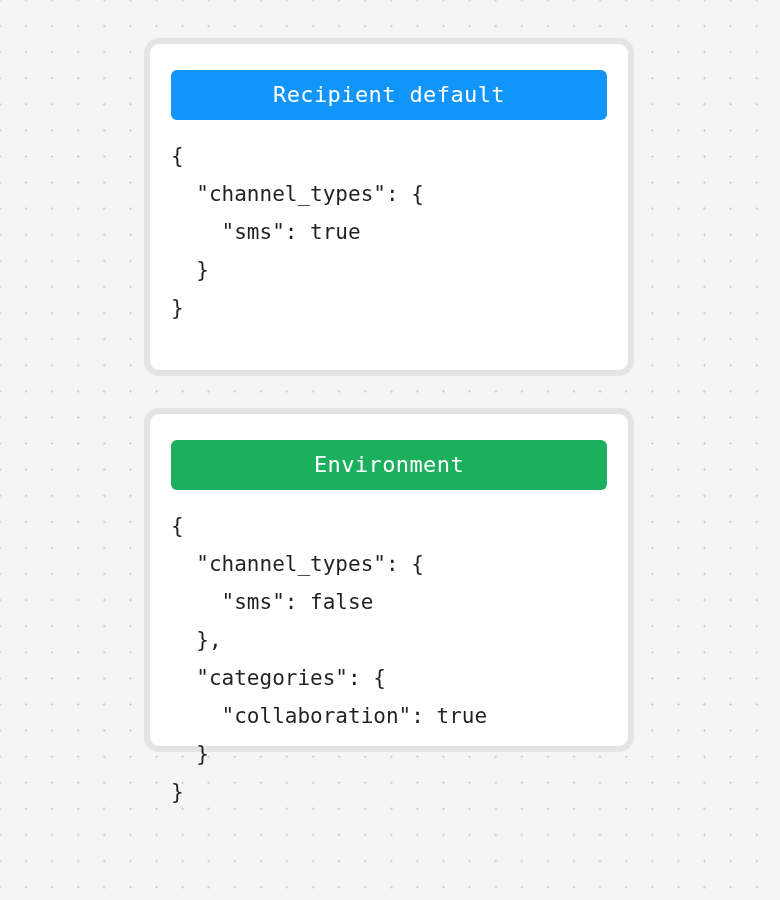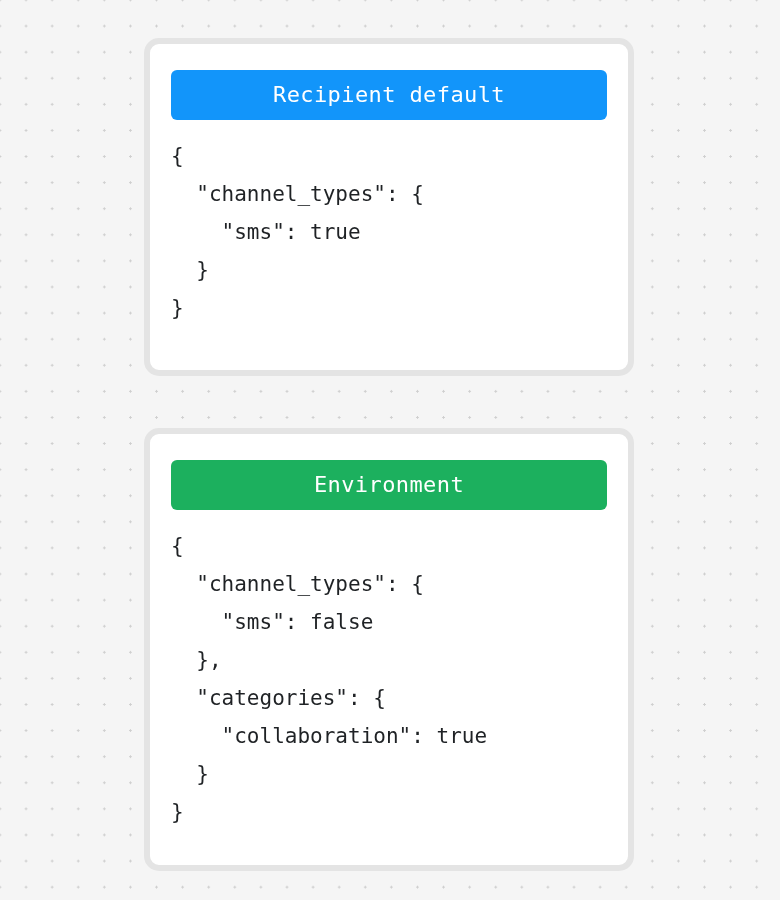--- a/index.html
+++ b/index.html
@@ -27,21 +27,21 @@
     position: absolute;
     left: 144px;
     width: 490px;
     box-sizing: border-box;
     background: #ffffff;
     border: 6px solid #e4e4e4;
     border-radius: 15px;
   }
 
   .card-1 { top: 38px;  height: 338px; }
-  .card-2 { top: 428px; height: 443px; }
+  .card-2 { top: 408px; height: 344px; }
 
   .card-header {
     position: absolute;
     left: 21px;
     top: 26px;
     width: 436px;
     height: 50px;
     border-radius: 6px;
     display: flex;
     align-items: center;

